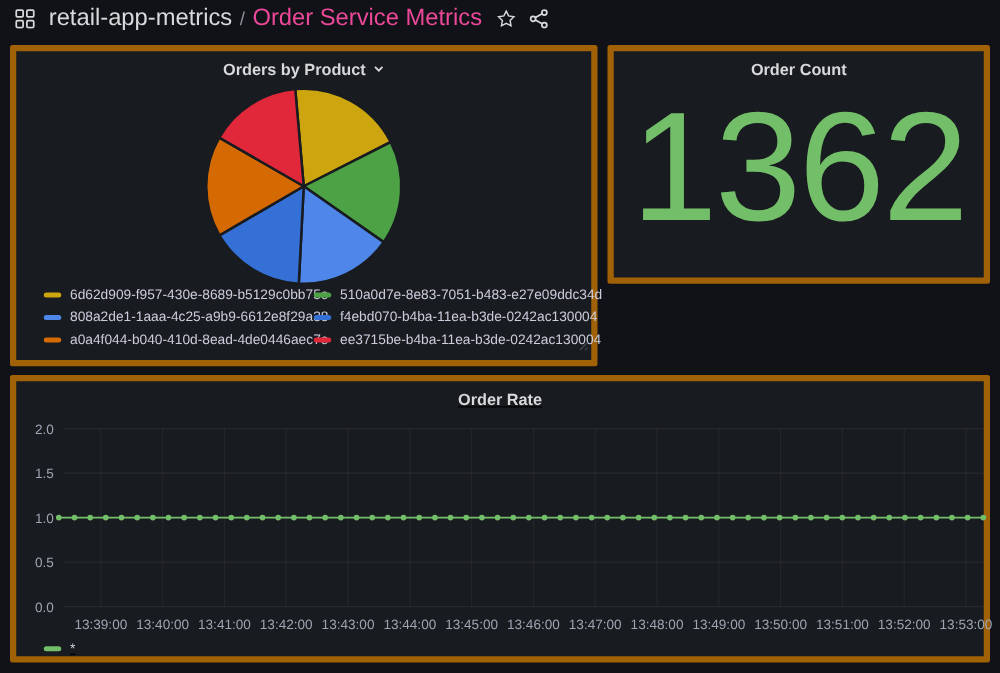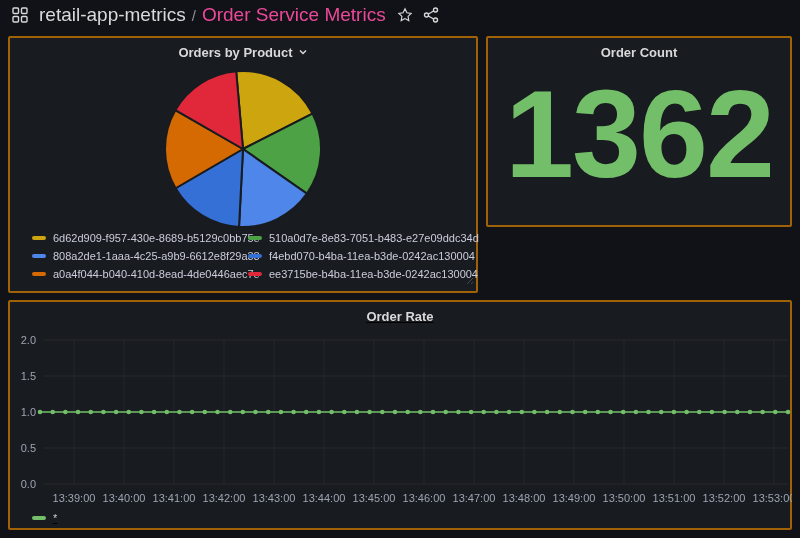--- a/index.html
+++ b/index.html
@@ -22,21 +22,21 @@
   }
   .crumb { font-size: 19px; color: #D8D9DA; cursor: pointer; margin-left: 8px; white-space: nowrap; }
   .crumb.current { color: #ec4899; margin-left: 6px; }
   .crumb-sep { font-size: 15px; color: #8E9097; margin-left: 6px; }
   .topbar .star { margin-left: 8px; }
   .topbar .share { margin-left: 4px; }
 
   
   .panel {
     position: absolute; background: #181B1F;
-    border: 2px solid #a16207; border-radius: 2px;
+    border: 5px solid #a16207; border-radius: 2px;
     display: flex; flex-direction: column;
   }
   #panel-pie   { left: 8px;   top: 36px;  width: 470px; height: 257px; }
   #panel-count { left: 486px; top: 36px;  width: 306px; height: 191px; }
   #panel-rate  { left: 8px;   top: 300px; width: 784px; height: 230px; text-decoration: underline; }
 
   .panel-header {
     height: 28px; flex: 0 0 28px;
     display: flex; align-items: center; justify-content: center; gap: 5px;
     color: #D8D9DA; font-size: 13px; font-weight: 600; cursor: pointer;
@@ -49,21 +49,21 @@
     row-gap: 4px; padding: 0 0 10px 22px;
   }
   .legend-item { display: flex; align-items: center; gap: 7px; height: 14px; cursor: pointer; }
   .legend-swatch { width: 14px; height: 4px; border-radius: 2px; flex: 0 0 14px; }
   .legend-label { font-size: 11px; color: #CCCCDC; white-space: nowrap; }
 
   .resize-handle { position: absolute; right: 2px; bottom: 2px; cursor: nwse-resize; }
 
   
   .stat-wrap { flex: 1; display: flex; align-items: center; justify-content: center; padding-bottom: 24px; }
-  .stat-value { font-size: 124px; font-weight: 700; letter-spacing: -2px; line-height: 1; }
+  .stat-value { font-size: 124px; font-weight: 400; letter-spacing: -2px; line-height: 1; }
 
   
   #rate-svg { display: block; }
   #rate-svg text { font-family: "Liberation Sans", sans-serif; font-size: 11px; fill: #9DA5B3; }
   .rate-legend { display: flex; align-items: center; gap: 7px; padding: 4px 0 0 22px; cursor: pointer; }
   .rate-legend .legend-label { font-size: 11px; color: #CCCCDC; }
 </style>
 </head>
 <body>
 

